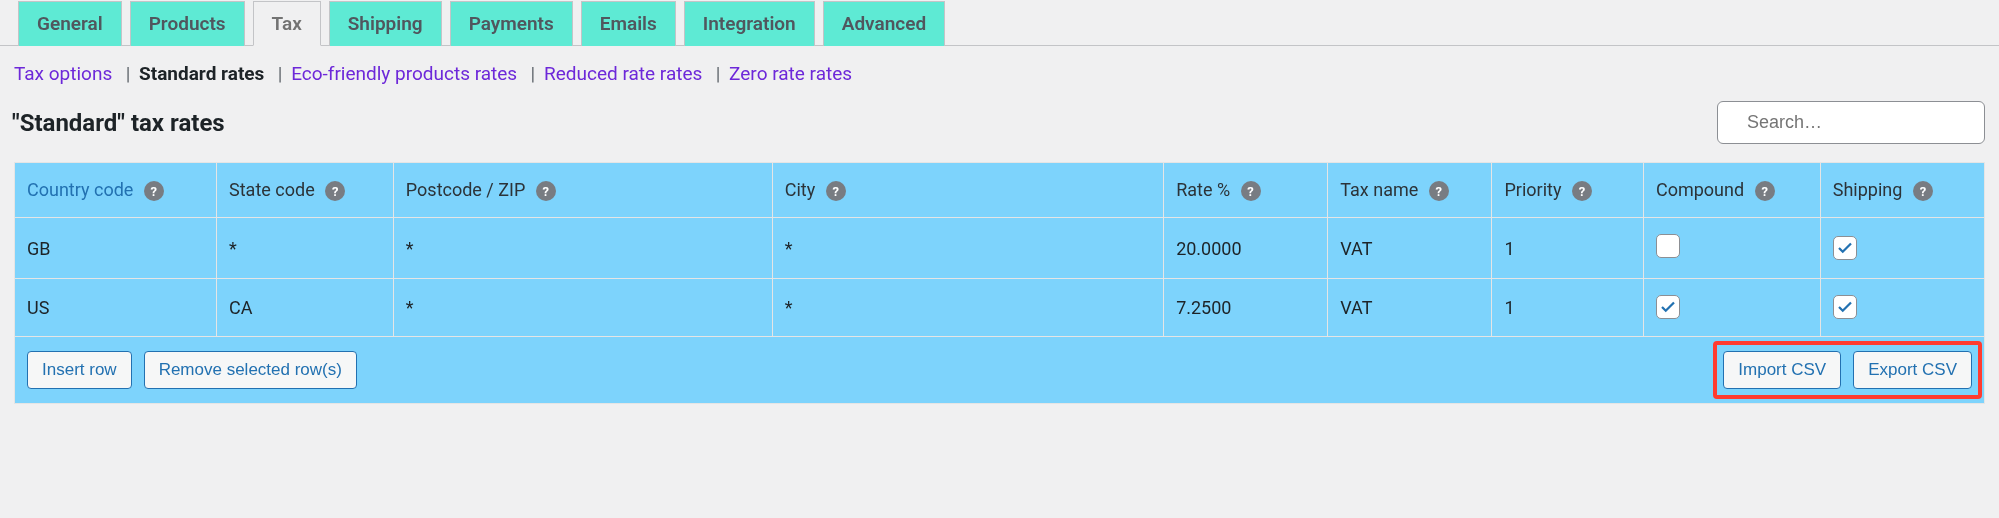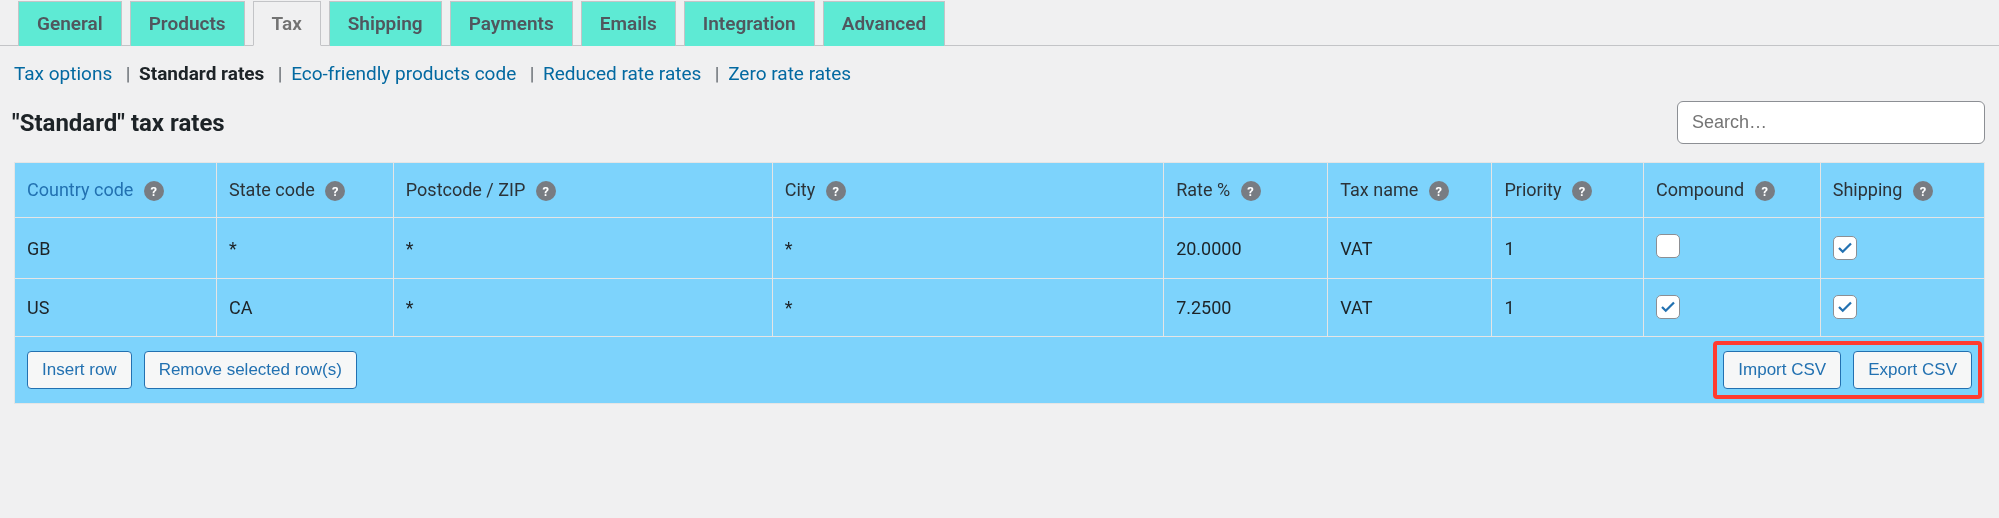--- a/index.html
+++ b/index.html
@@ -36,42 +36,42 @@
       color: #737373;
       border-bottom: 1px solid #f0f0f1;
     }
     
     
     .subsub {
       padding: 16px 14px 12px 14px;
       font-size: 19px;
       color: #3c434a;
     }
-    .subsub a { color: #0369a1; text-decoration: none; cursor: pointer; }
+    .subsub a { color: #6d28d9; text-decoration: none; cursor: pointer; }
     .subsub .current { font-weight: 700; color: #1d2327; }
     .subsub .sep { color: #646970; margin: 0 4px; }
     
     
     .heading-row {
       display: flex;
       align-items: center;
       padding: 4px 14px 14px 12px;
     }
     .page-title {
       font-size: 24px;
       font-weight: 700;
       color: #1d2327;
       flex: 1;
     }
     .search-input {
       border: 1px solid #8c8f94;
       border-radius: 6px;
-      padding: 10px 14px;
+      padding: 10px 29px;
       font-size: 18px;
-      width: 308px;
+      width: 268px;
       background: #fff;
       color: #50575e;
     }
     
     
     table.rates {
       width: calc(100% - 28px);
       margin: 4px 14px;
       border-collapse: collapse;
       background: #7dd3fc;
@@ -178,21 +178,21 @@
     <div class="nav-tab">Emails</div>
     <div class="nav-tab">Integration</div>
     <div class="nav-tab">Advanced</div>
   </div>
 
   <div class="subsub">
     <a>Tax options</a>
     <span class="sep">&nbsp;|</span>
     <span class="current">Standard rates</span>
     <span class="sep">&nbsp;|</span>
-    <a>Eco-friendly products code</a>
+    <a>Eco-friendly products rates</a>
     <span class="sep">&nbsp;|</span>
     <a>Reduced rate rates</a>
     <span class="sep">&nbsp;|</span>
     <a>Zero rate rates</a>
   </div>
 
   <div class="heading-row">
     <h2 class="page-title">"Standard" tax rates</h2>
     <input class="search-input" type="text" placeholder="Search…" style="">
   </div>

